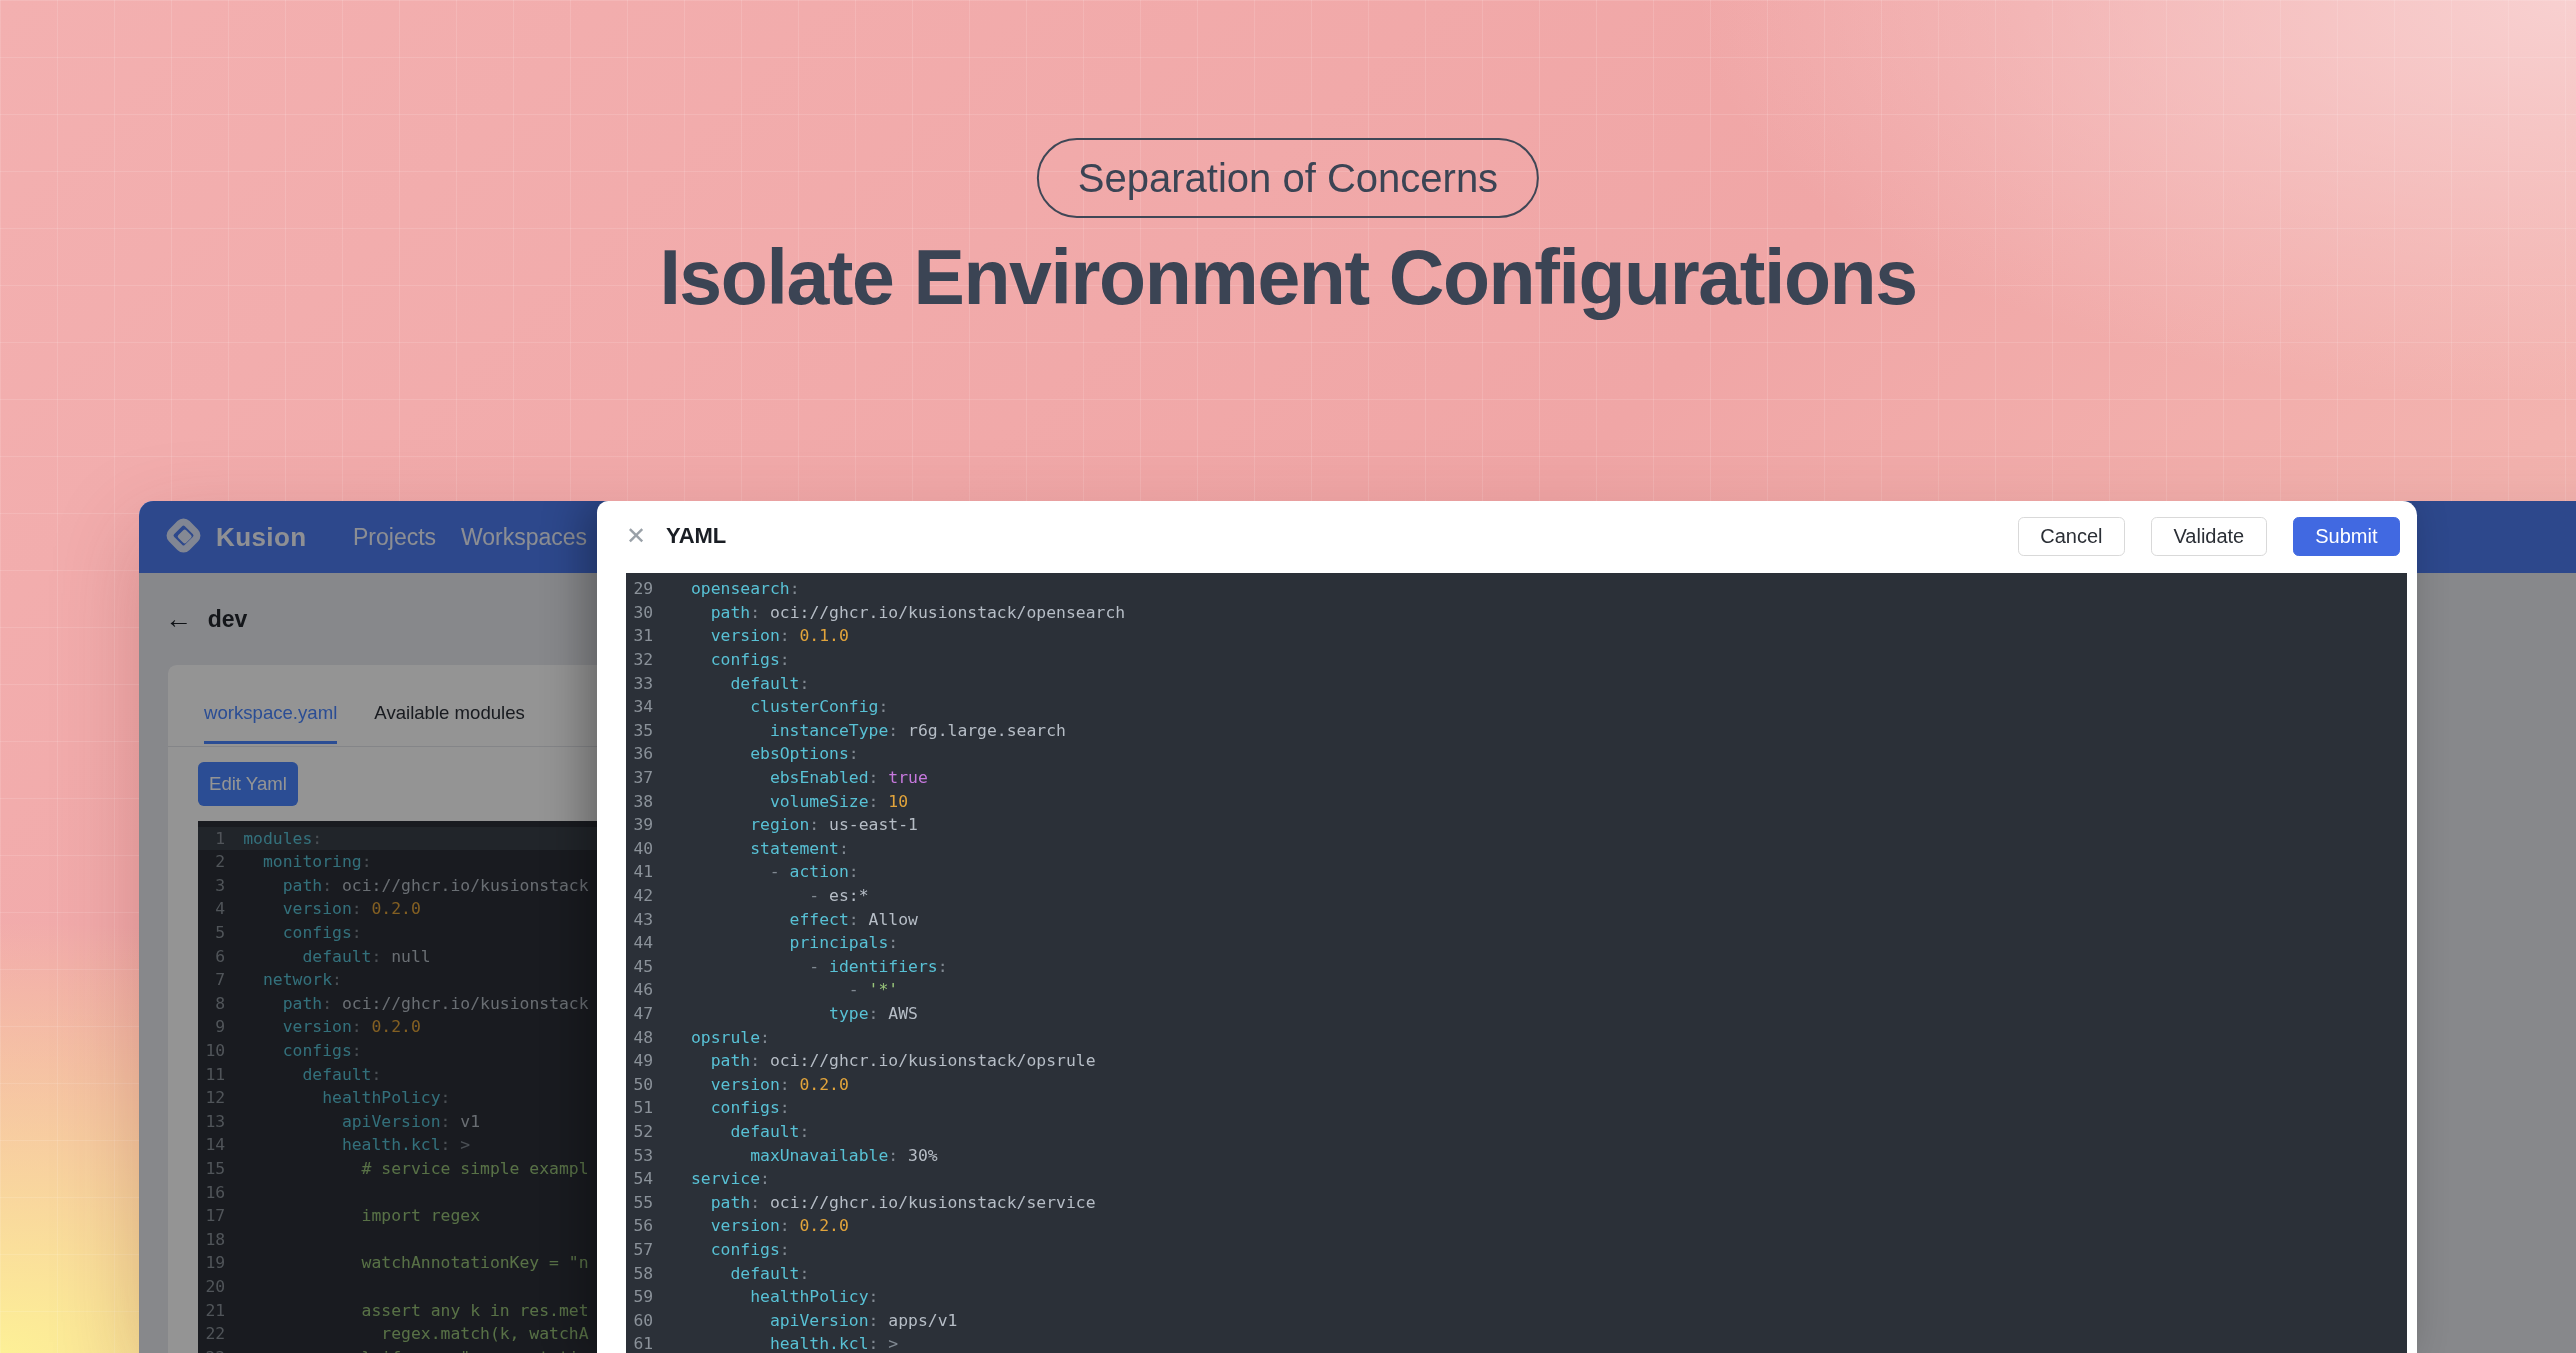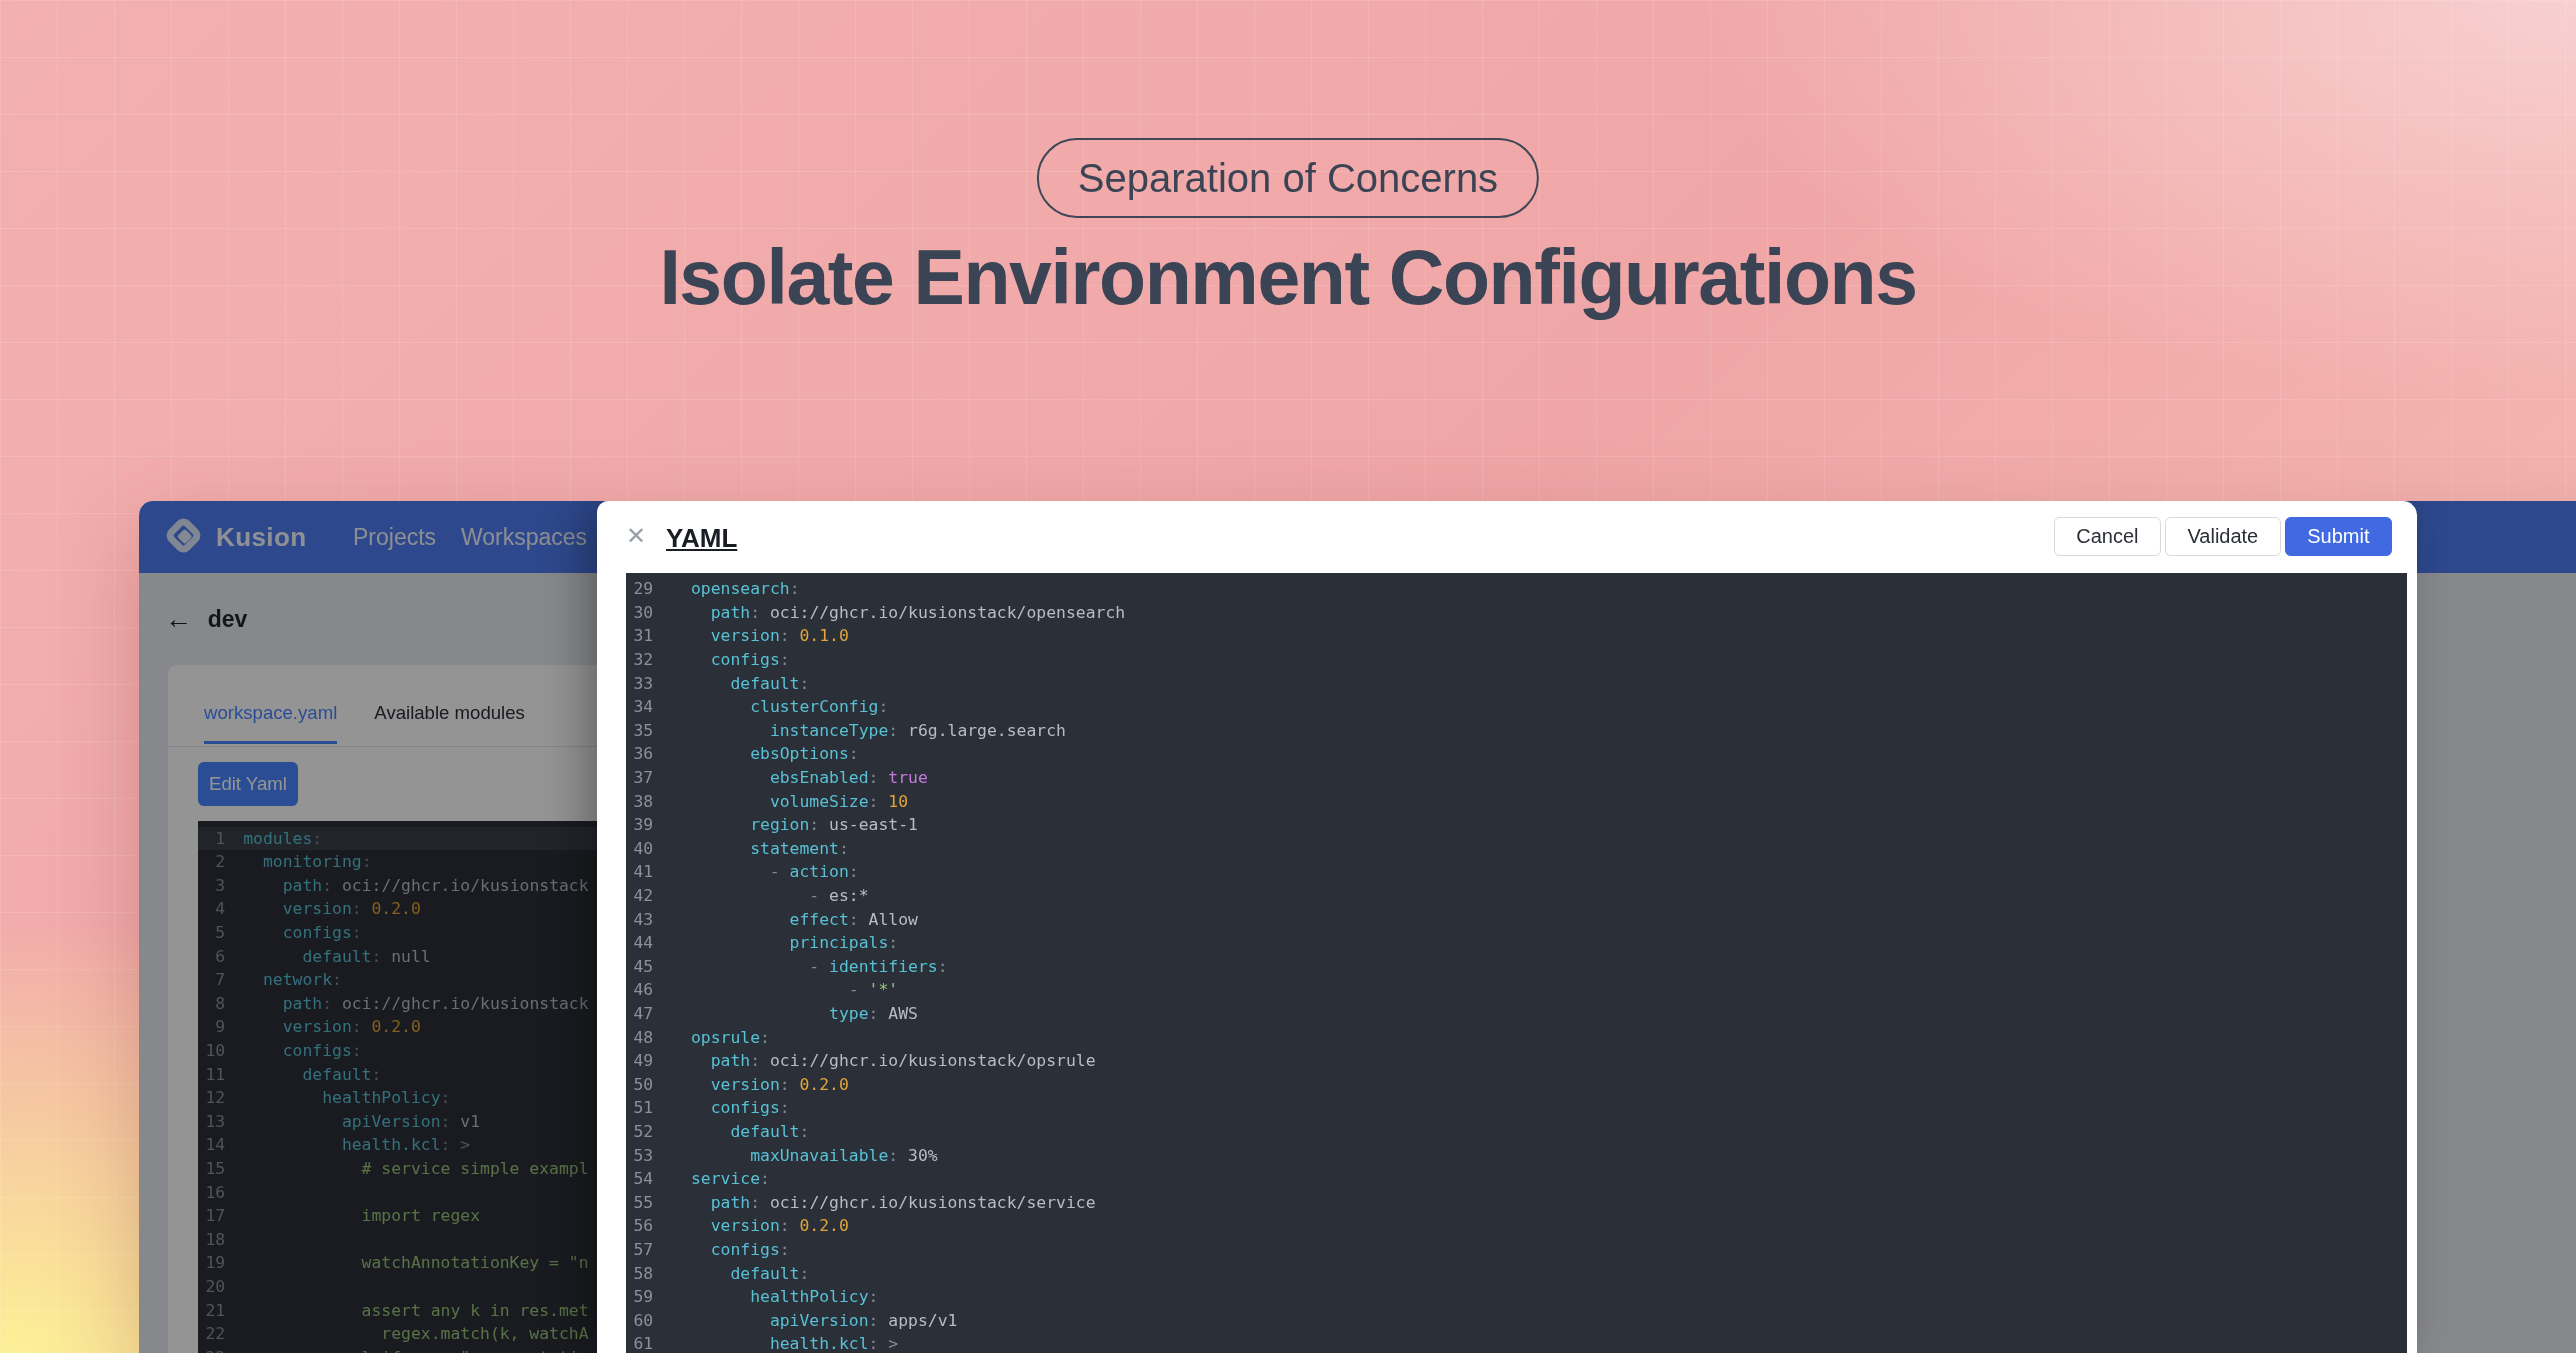--- a/index.html
+++ b/index.html
@@ -73,22 +73,22 @@
   .code{margin-left:18px;}
   .sg-k{color:var(--syntax-key);} .sg-d{color:var(--syntax-dim);} .sg-p{color:var(--syntax-plain);}
   .sg-n{color:var(--syntax-num);} .sg-b{color:var(--syntax-bool);} .sg-s{color:var(--syntax-str);}
 
   .mask{position:absolute;inset:0;background:rgba(0,0,0,.42);z-index:5;}
 
   .modal{position:absolute;left:458px;top:0;width:1820px;height:852px;background:#fff;
     border-radius:11.4px 14.3px 0 0;z-index:6;box-shadow:-13px 0 43px rgba(0,0,0,.30);}
   .modal-header{position:absolute;left:0;top:0;width:100%;height:72px;}
   .close-icon{position:absolute;left:29px;top:23px;font-size:24px;color:#9aa1a8;line-height:1;cursor:pointer;}
-  .modal-title{position:absolute;left:69px;top:21.5px;font-size:26px;font-weight:700;color:#1a1e24;text-decoration:underline;}
-  .modal-actions{position:absolute;right:25px;top:16.4px;display:flex;gap:4px;}
+  .modal-title{position:absolute;left:69px;top:21.5px;font-size:22px;font-weight:700;color:#1a1e24;}
+  .modal-actions{position:absolute;right:17px;top:16.4px;display:flex;gap:26px;}
   .btn{height:39px;padding:0 21.5px;border-radius:5.7px;font-size:20px;display:flex;align-items:center;
     font-family:"Liberation Sans",sans-serif;border:0.7px solid #d9d9d9;background:#fff;color:#2b2f36;}
   .btn.primary{background:var(--submit-blue);border-color:var(--submit-blue);color:#fff;}
 </style>
 </head>
 <body>
 
 <div class="bg"></div>
 
 <div class="badge">Separation of Concerns</div>

